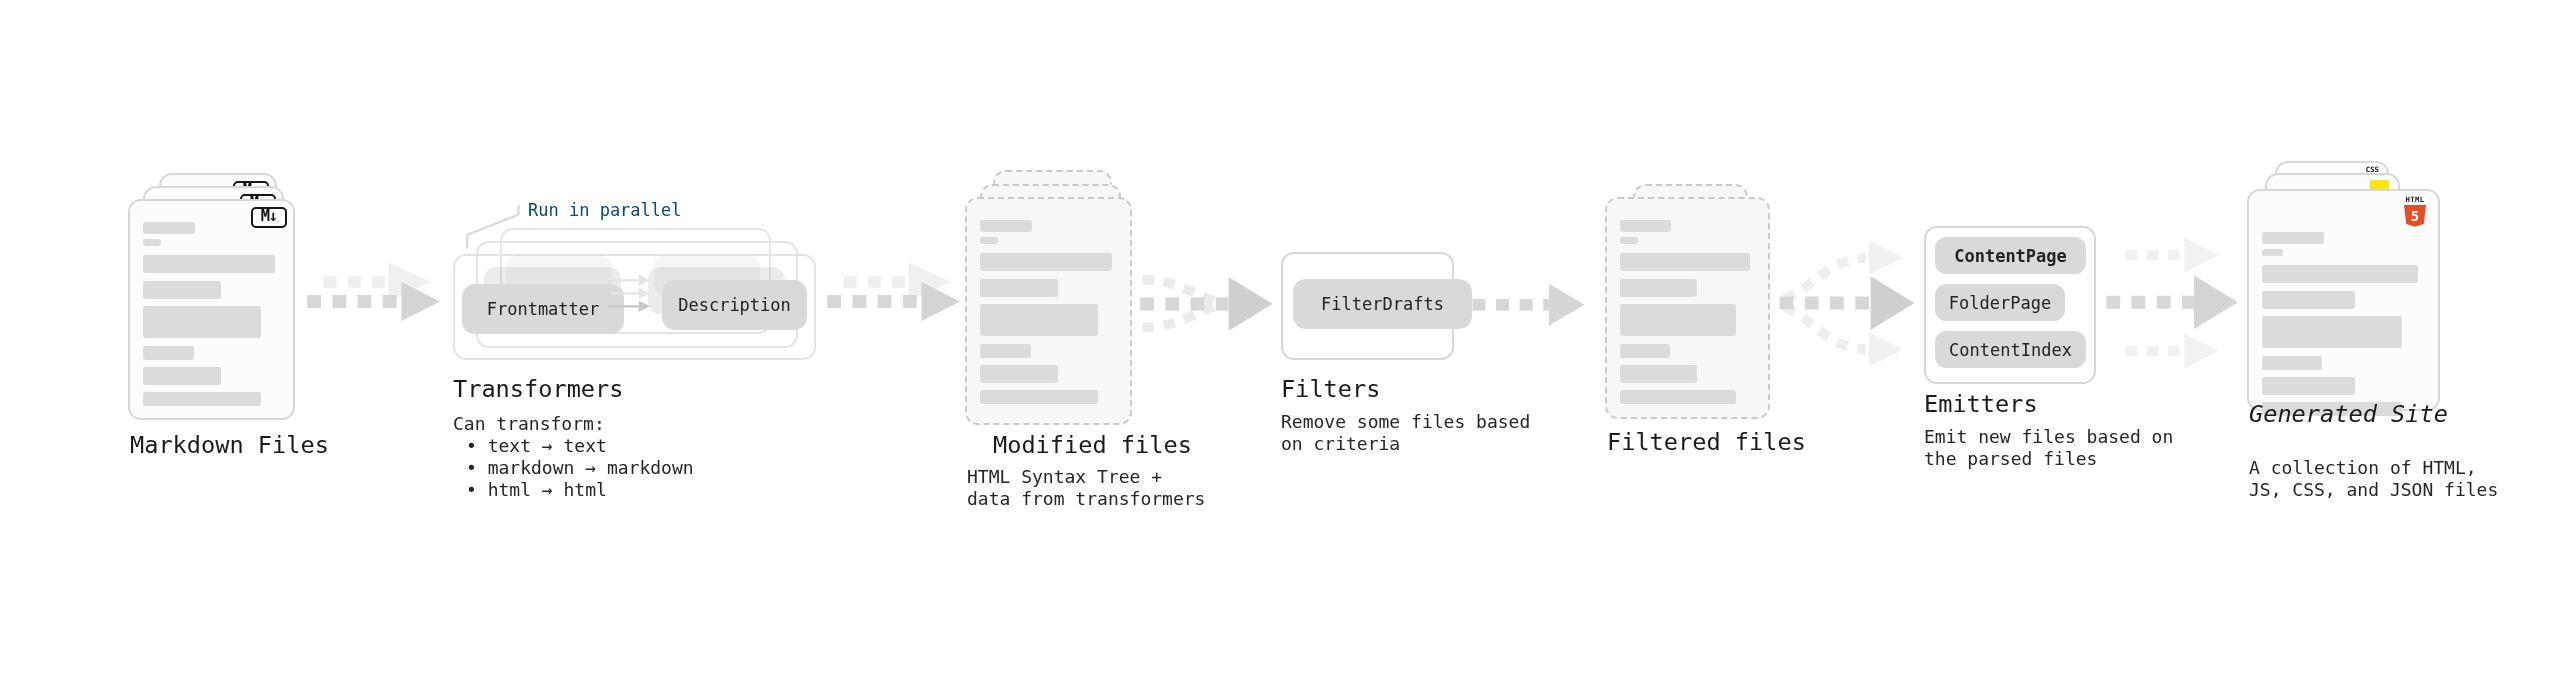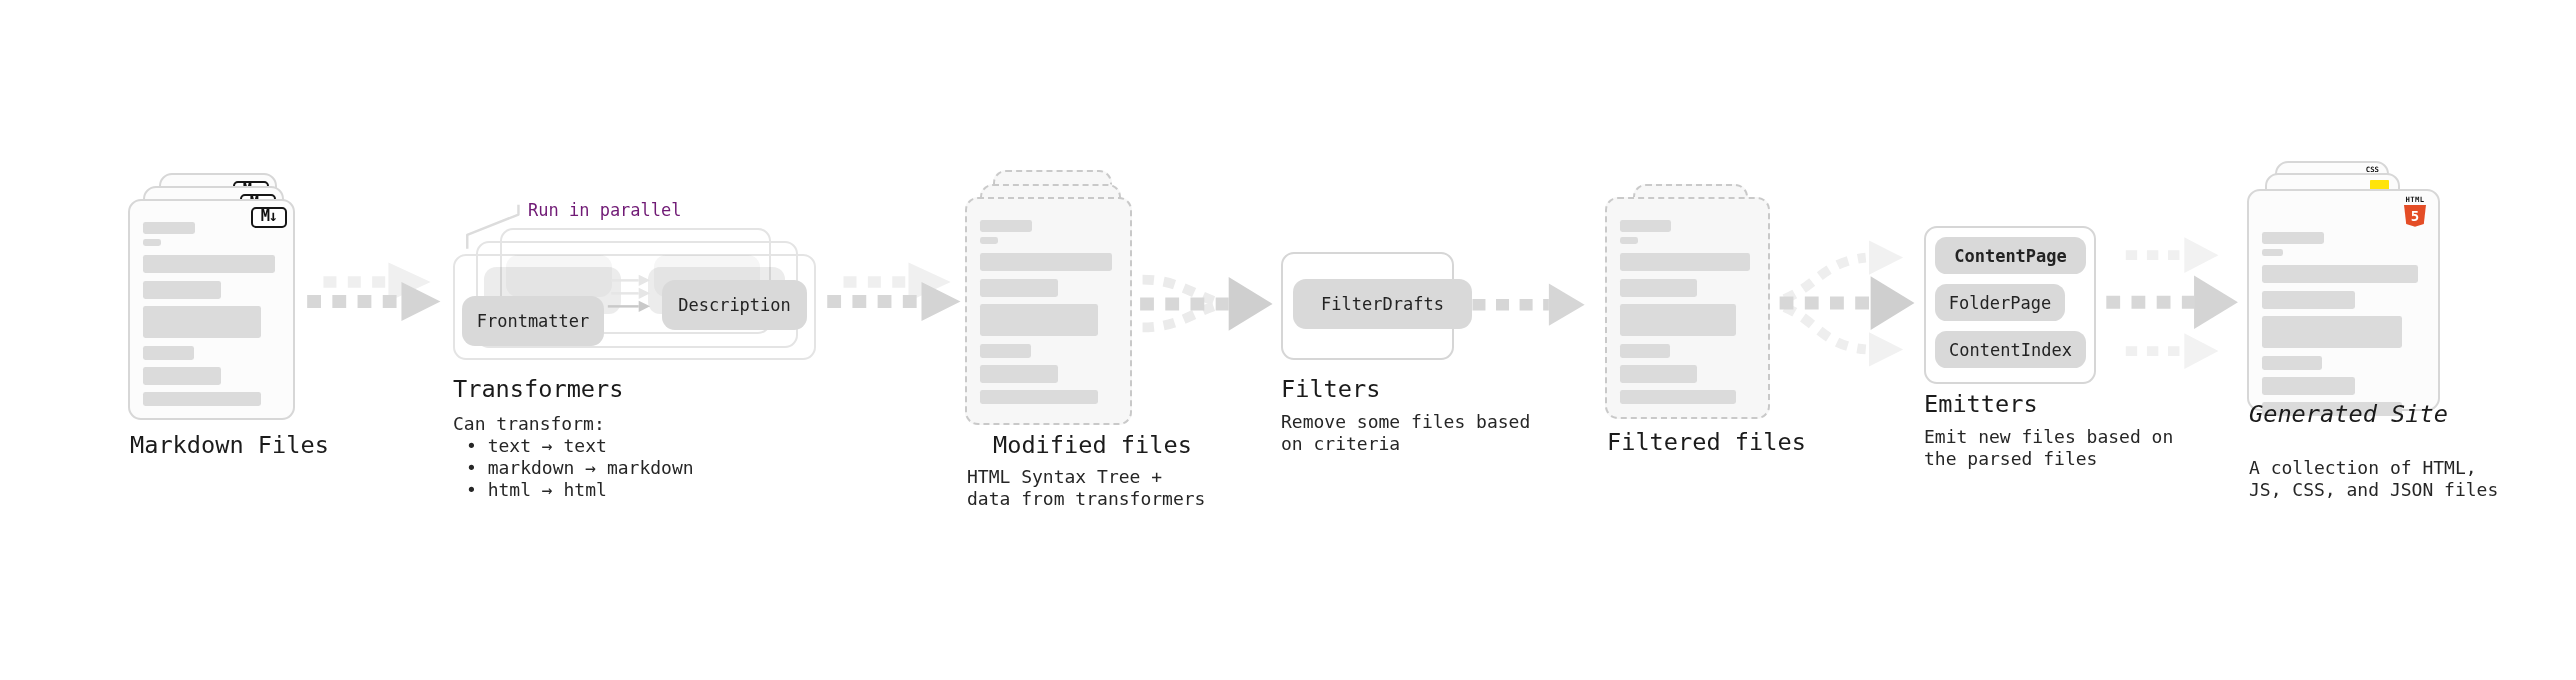--- a/index.html
+++ b/index.html
@@ -23,21 +23,21 @@
   .chip{position:absolute;background:#d9d9d9;border-radius:13px;color:#232323;display:flex;align-items:center;
         justify-content:center;font-size:17px;box-sizing:border-box;white-space:nowrap;}
   .ghost{position:absolute;border-radius:12.2px;}
   .g1{background:rgba(90,90,90,0.115);}
   .g2{background:rgba(90,90,90,0.055);}
 
   
   .title{position:absolute;font-size:23.6px;color:#1b1b1b;white-space:nowrap;}
   .caption{position:absolute;font-size:18px;color:#262626;line-height:22px;white-space:nowrap;}
   .caption div{height:22px;}
-  .note{position:absolute;font-size:17px;color:#701a75;white-space:nowrap;}
+  .note{position:absolute;font-size:17px;color:#0c4a6e;white-space:nowrap;}
 
   
   .css-badge{position:absolute;top:4.1px;right:6.5px;width:16.3px;text-align:center;margin-left:26px;}
   .css-badge .css-txt{font-size:7.3px;font-weight:bold;color:#111;line-height:5.7px;}
   .css-badge .css-bar{height:3.3px;margin-top:0.8px;border-radius:0.8px;}
   .js-badge{position:absolute;top:4.9px;right:9px;width:18.7px;height:10.6px;border-radius:0.8px;}
   .html5-logo{position:absolute;top:4.9px;right:9px;width:28px;text-align:center;}
   .html5-logo .h5-txt{font-size:7.3px;font-weight:bold;color:#161616;letter-spacing:0.4px;line-height:8.1px;}
   .h5-shield{width:22px;height:22px;margin:0.8px auto 0;clip-path:polygon(0 0,100% 0,90% 87%,50% 100%,10% 87%);
              display:flex;align-items:center;justify-content:center;color:#fff;font-size:14px;font-weight:bold;}
@@ -75,21 +75,21 @@
   <div>
     <div class="outline-card" style="left:500px;top:228px;width:271px;height:106px;"></div>
     <div class="outline-card" style="left:476px;top:241px;width:322px;height:107px;"></div>
     <div class="outline-card" style="left:453px;top:254px;width:363px;height:106px;"></div>
 
     <div class="ghost g2" style="left:506px;top:255px;width:106px;height:42px;"></div>
     <div class="ghost g1" style="left:484px;top:267px;width:137px;height:47px;"></div>
     <div class="ghost g2" style="left:654px;top:255px;width:106px;height:42px;"></div>
     <div class="ghost g1" style="left:648px;top:267px;width:137px;height:47px;"></div>
 
-    <div class="chip" style="left:462px;top:296px;width:142px;height:50px;">Frontmatter</div>
+    <div class="chip" style="left:462px;top:284px;width:162px;height:50px;">Frontmatter</div>
     <div class="chip" style="left:662px;top:280px;width:145px;height:50px;">Description</div>
 
     <div class="note" style="left:528px;top:200px;">Run in parallel</div>
 
     <div class="title" style="left:453px;top:375px;">Transformers</div>
     <div class="caption" style="left:453px;top:413px;">
       <div>Can transform:</div>
       <div style="padding-left:13px;">• text → text</div>
       <div style="padding-left:13px;">• markdown → markdown</div>
       <div style="padding-left:13px;">• html → html</div>

